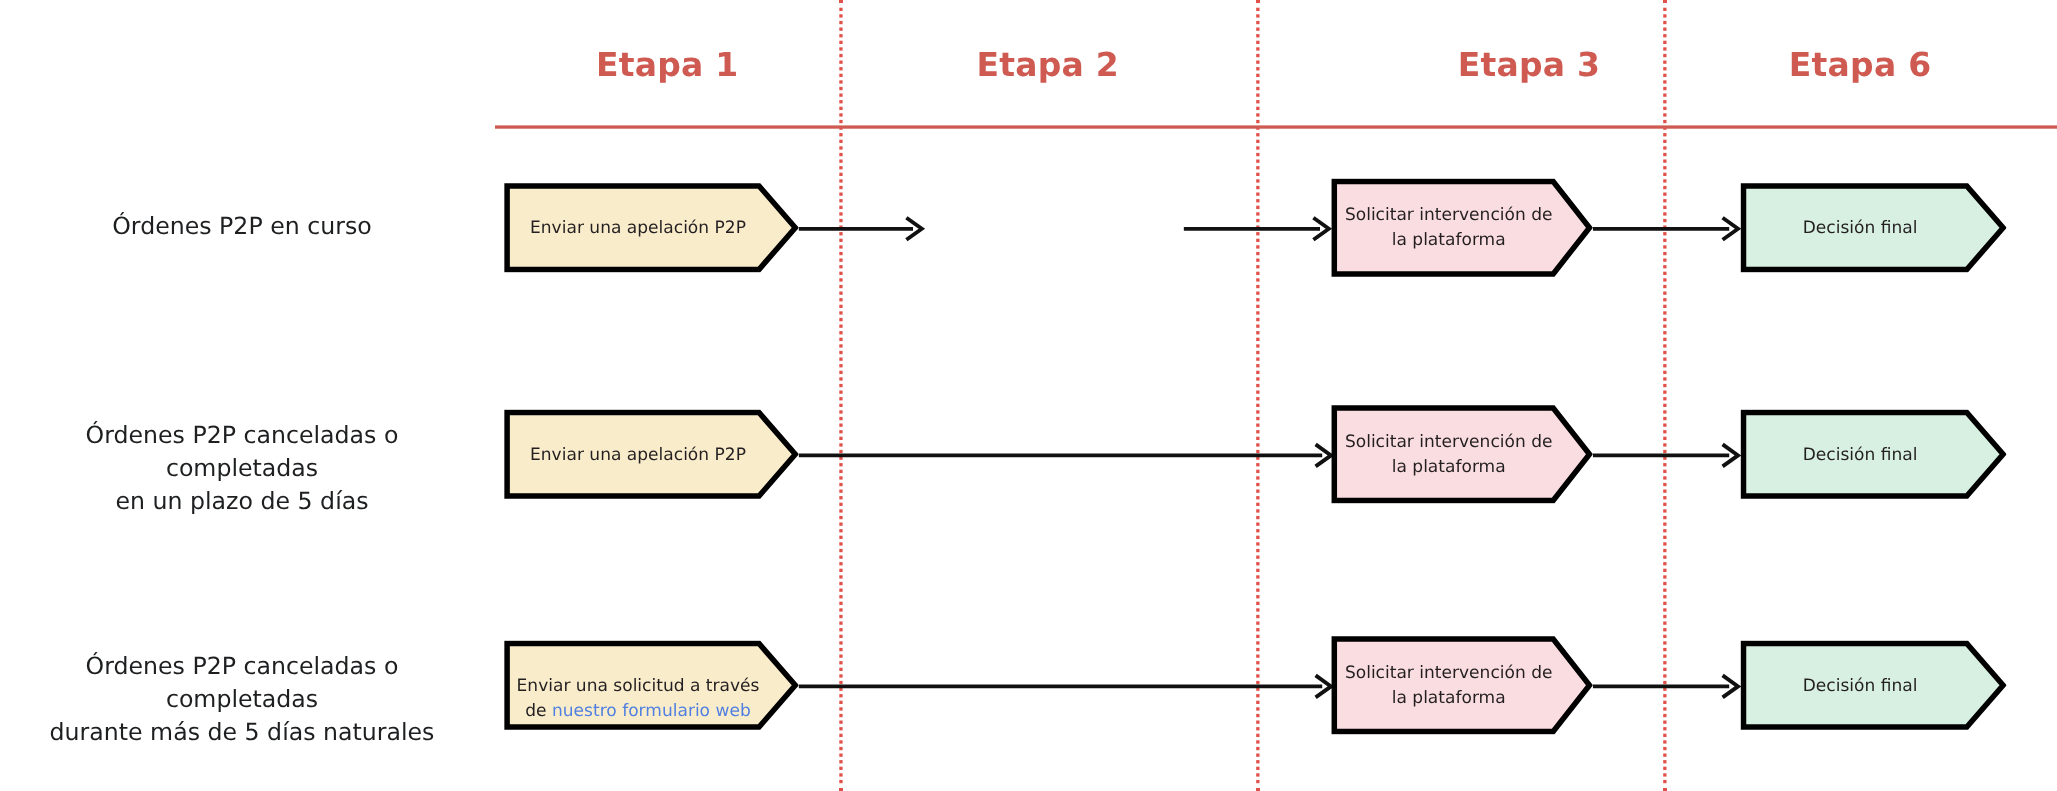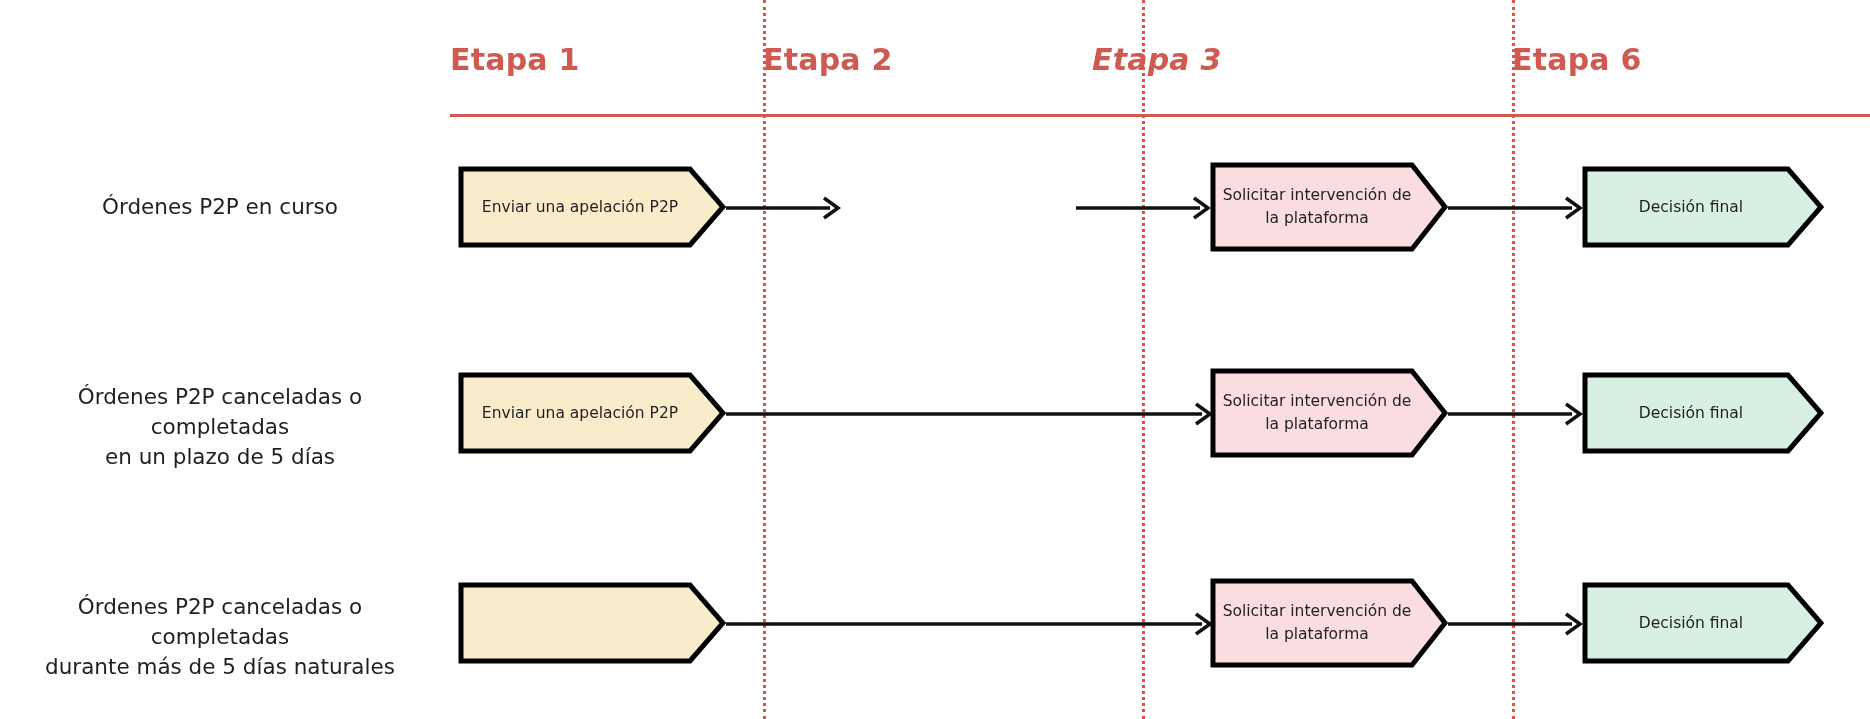--- a/index.html
+++ b/index.html
@@ -15,21 +15,21 @@
     background:#ce5a51;
   }
   
   .divider{
     position:absolute;top:0;width:0;height:719px;
     border-left:3px dotted #e0514a;
   }
   
   .stage-head{
     position:absolute;top:40px;height:40px;line-height:40px;
-    text-align:left;
+    text-align:center;
     font-size:30px;font-weight:bold;color:#ce5a51;
     letter-spacing:.2px;
     white-space:nowrap;
   }
   
   .row-label{
     position:absolute;
     text-align:center;
     font-size:21.5px;font-weight:normal;color:#1d1f21;
     line-height:30px;
@@ -60,21 +60,21 @@
 <div id="canvas">
 
   <div class="divider" style="left:763px"></div>
   <div class="divider" style="left:1142px"></div>
   <div class="divider" style="left:1512px"></div>
 
   <div class="stage-rule"></div>
 
   <div class="stage-head" style="left:450px;width:313px;">Etapa 1</div>
   <div class="stage-head" style="left:763px;width:379px;">Etapa 2</div>
-  <div class="stage-head" style="left:1092px;width:370px;font-style:italic;">Etapa 3</div>
+  <div class="stage-head" style="left:1205px;width:370px;">Etapa 3</div>
   <div class="stage-head" style="left:1512px;width:358px;">Etapa 6</div>
 
   <div class="row-label" style="left:10px;top:192px;width:420px;">Órdenes P2P en curso</div>
   <div class="row-label" style="left:10px;top:382px;width:420px;">Órdenes P2P canceladas o completadas
 en un plazo de 5 días</div>
   <div class="row-label" style="left:10px;top:592px;width:420px;">Órdenes P2P canceladas o completadas
 durante más de 5 días naturales</div>
 
   <div class="node" style="left:458px;top:166px;width:268px;height:82px;">
     <svg width="268" height="82" viewBox="0 0 268 82">
@@ -153,20 +153,24 @@
     <svg width="242" height="82" viewBox="0 0 242 82">
       <polygon points="3,3 206,3 239,41 206,79 3,79" fill="#d8f0e1" stroke="#000" stroke-width="5" stroke-linejoin="miter"></polygon>
     </svg>
     <div class="node-label">Decisión final</div>
   </div>
 
   <div class="node" style="left:458px;top:582px;width:268px;height:82px;">
     <svg width="268" height="82" viewBox="0 0 268 82">
       <polygon points="3,3 232,3 265,41 232,79 3,79" fill="#f9eccb" stroke="#000" stroke-width="5" stroke-linejoin="miter"></polygon>
     </svg>
+    <div class="node-label">
+      <span>Enviar una solicitud a través
+de </span><span class="lnk">nuestro formulario web</span>
+    </div>
   </div>
 
   <div class="conn" style="left:726px;top:612px;">
     <svg width="488" height="24" viewBox="0 0 488 24">
       <line x1="0" y1="12" x2="476" y2="12" stroke="#111" stroke-width="3.5"></line>
       <polyline points="470,2 484,12 470,22" fill="none" stroke="#111" stroke-width="3.5"></polyline>
     </svg>
   </div>
 
   <div class="node" style="left:1210px;top:578px;width:238px;height:90px;">

